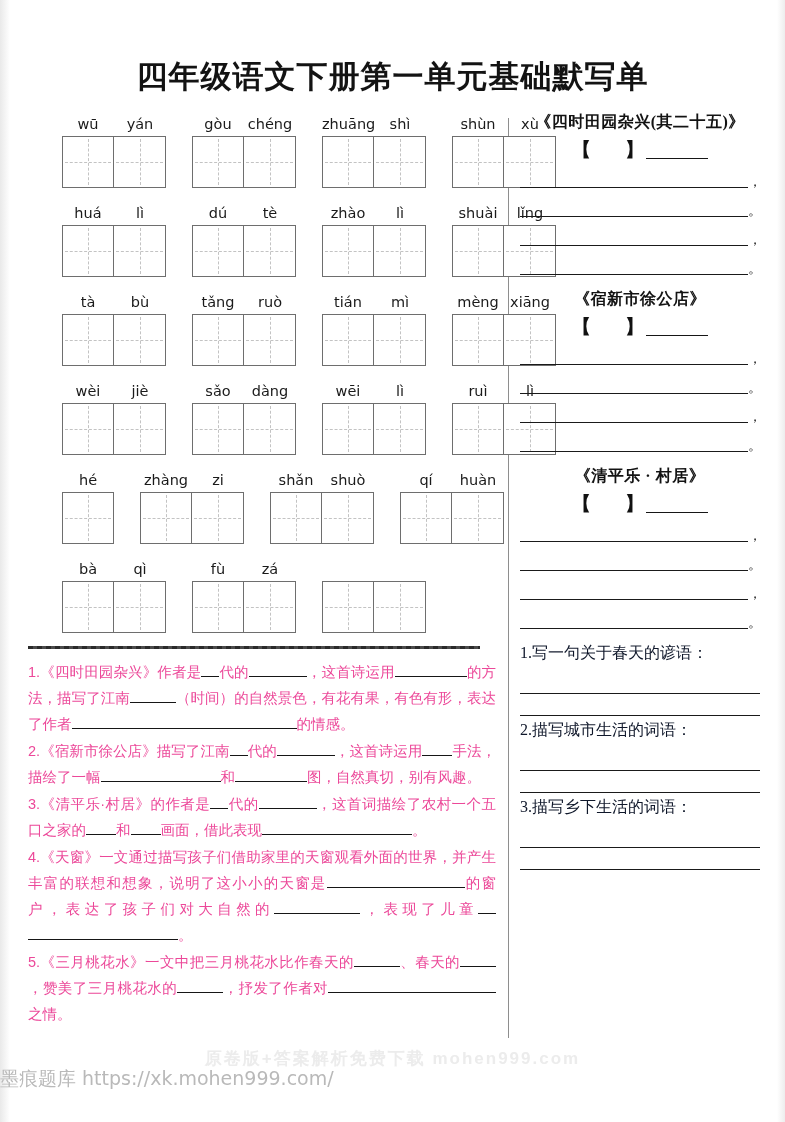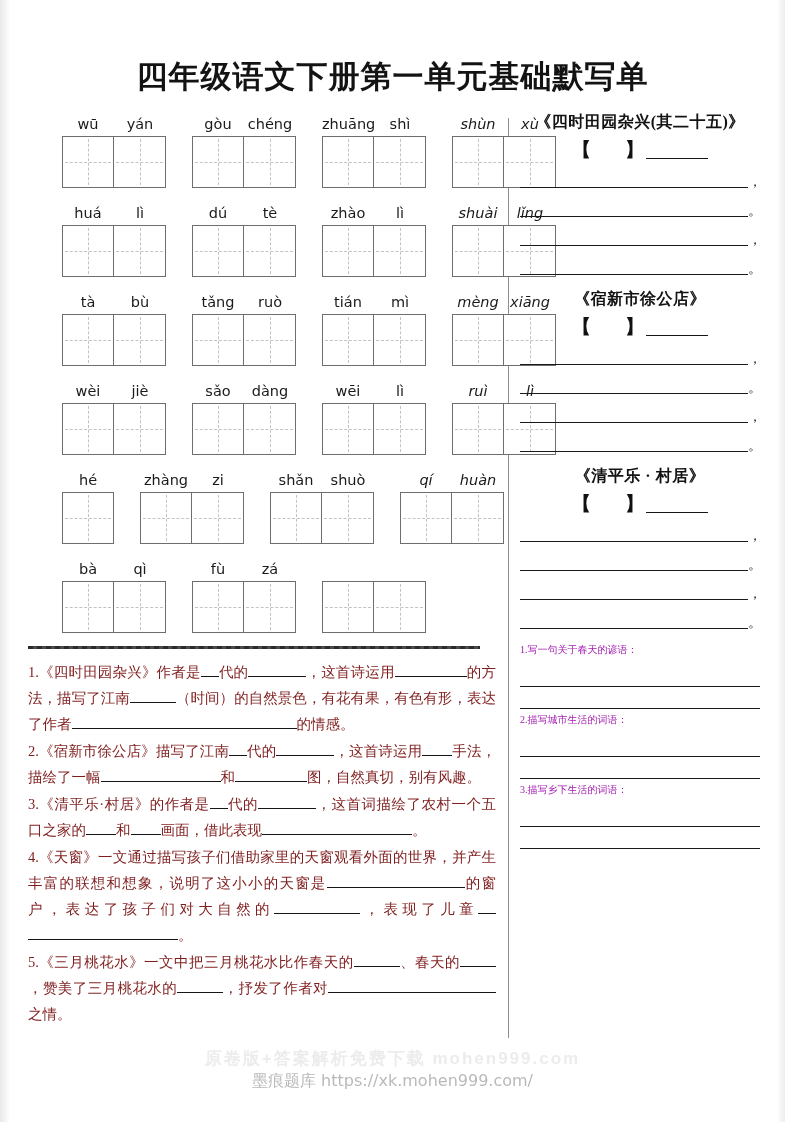--- a/index.html
+++ b/index.html
@@ -74,21 +74,21 @@
   
   .pin-row {
     display: flex;
     margin-bottom: 13px;
     padding-left: 34px;
   }
   .word-group {
     display: flex;
     margin-right: 26px;
   }
-  .word-group:last-child { margin-right: 8px; font-style: italic; }
+  .word-group:last-child { margin-right: 8px; }
   .char-cell {
     width: 52px;
   }
   .pin {
     height: 24px;
     line-height: 24px;
     text-align: center;
     font-family: "DejaVu Sans", "Liberation Sans", sans-serif;
     font-size: 14.5px;
     color: #1a1a1a;
@@ -127,24 +127,24 @@
     width: 452px;
     background: repeating-linear-gradient(
       90deg,
       #2b2b2b 0px, #2b2b2b 5px,
       #4b4b4b 5px, #4b4b4b 9px
     );
   }
 
   
   .qblock {
-    font-family: Liberation Serif, serif;
+    font-family: Liberation Sans, sans-serif;
     font-size: 14.5px;
     line-height: 26px;
-    color: #7f1d1d;
+    color: #ec4899;
     width: 468px;
     text-align: justify;
   }
   .qitem { margin-bottom: 1px; }
   .u { 
     display: inline-block;
     border-bottom: 1.3px solid #161616;
     vertical-align: baseline;
     height: 15px;
   }
@@ -206,22 +206,22 @@
     line-height: 12px;
     color: #141414;
     text-align: right;
     font-family: "Liberation Serif", "DejaVu Serif", serif;
   }
 
   
   .prompt { margin-bottom: 4px; }
   .prompt-label {
     font-family: "Liberation Serif", "DejaVu Serif", serif;
-    font-size: 10px;
-    color: #a21caf;
+    font-size: 16px;
+    color: #0f172a;
     margin-bottom: 10px;
     white-space: nowrap;
   }
   .prompt-line {
     width: 100%;
     border-bottom: 1.3px solid #1a1a1a;
     height: 19px;
   }
   .prompt-line.second { height: 21px; }
 
@@ -235,23 +235,22 @@
     font-size: 17px;
     font-weight: bold;
     color: #ececec;
     letter-spacing: 2px;
     white-space: nowrap;
   }
   .wm-front {
     position: absolute;
     left: 0; right: 0;
     bottom: 30px;
-    text-align: center;
     font-family: "DejaVu Sans", "Liberation Sans", sans-serif;
-    font-size: 16px;
+    font-size: 19px;
     color: #b9b9b9;
     white-space: nowrap;
   }
 </style>
 </head>
 <body>
 
 <div id="page">
 
   <div class="title">四年级语文下册第一单元基础默写单</div>

